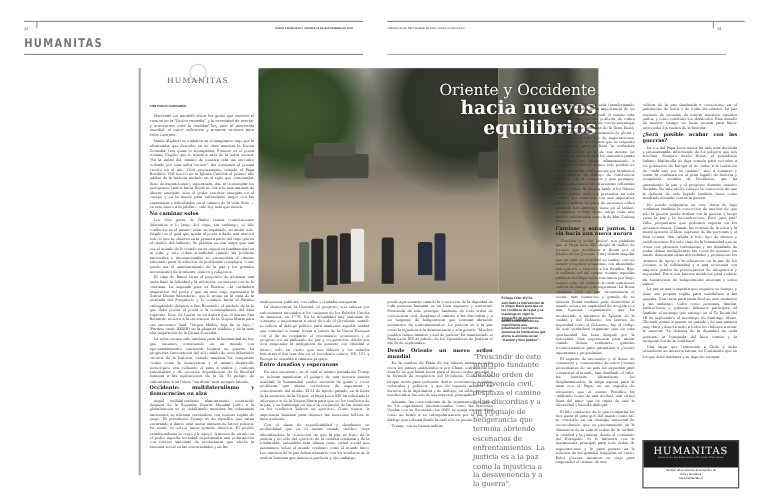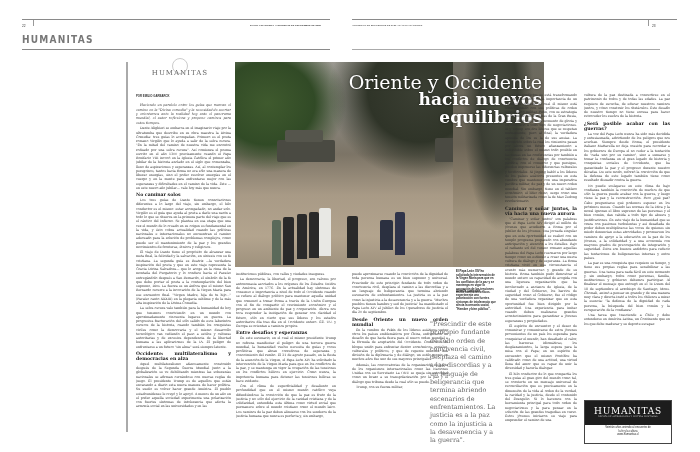--- a/index.html
+++ b/index.html
@@ -22,21 +22,21 @@
       radial-gradient(ellipse at 15% 20%, #3f5a2e 0%, #314a26 18%, transparent 30%),
       radial-gradient(ellipse at 85% 15%, #3b3f33 0%, #2f3428 20%, transparent 35%),
       linear-gradient(180deg, #9a9890 0%, #8d8a82 25%, #7c7466 45%, #a89a86 65%, #b3a48e 85%, #9e917d 100%); }
   .photo .tank { position:absolute; background:#4a4a42; border-radius:2px; }
   .photo .person { position:absolute; background:#2a2a2a; border-radius:2px 2px 0 0; }
   .photo-ext { position:absolute; left:453px; top:62px; width:91px; height:205px; overflow:hidden;
     background:
       radial-gradient(ellipse at 50% 20%, #464a3e 0%, #3a3d33 30%, transparent 55%),
       linear-gradient(180deg, #6d6b60 0%, #6b6456 40%, #8e816d 60%, #a79a84 80%, #9a8d79 100%); }
   .headline { position:absolute; right:158px; top:74px; text-align:right; font-family:"DejaVu Serif", serif; color:#fff; text-shadow:0 0 2px rgba(0,0,0,0.6); }
-  .headline .l1 { font-size:19px; line-height:16px; font-weight:normal; }
+  .headline .l1 { font-size:14px; line-height:16px; font-weight:normal; }
   .headline .l2 { font-size:17px; line-height:18px; font-weight:bold; }
   .caption { position:absolute; font-family:"Liberation Sans", sans-serif; font-size:2.9px; line-height:3.5px; font-weight:bold; color:#222; }
   .pullquote { position:absolute; left:430px; top:320px; width:66px; font-family:"DejaVu Serif", serif; font-size:6.4px; line-height:8.3px; color:#666; }
   .ad { position:absolute; left:584px; top:400px; width:86px; height:42px; border:1px solid #444; background:#fff; }
   .ad .top { background:#1d1d1d; height:24px; color:#fff; text-align:center; font-family:"DejaVu Serif", serif; }
   .ad .top .name { font-size:9px; letter-spacing:0.8px; padding-top:5px; display:block; }
   .ad .top .sub { font-size:1.6px; display:block; letter-spacing:0.3px; }
   .ad .bot { font-family:"Liberation Sans", sans-serif; font-size:2.7px; line-height:3.6px; text-align:center; color:#222; padding-top:1px; }
 </style>
 </head>

